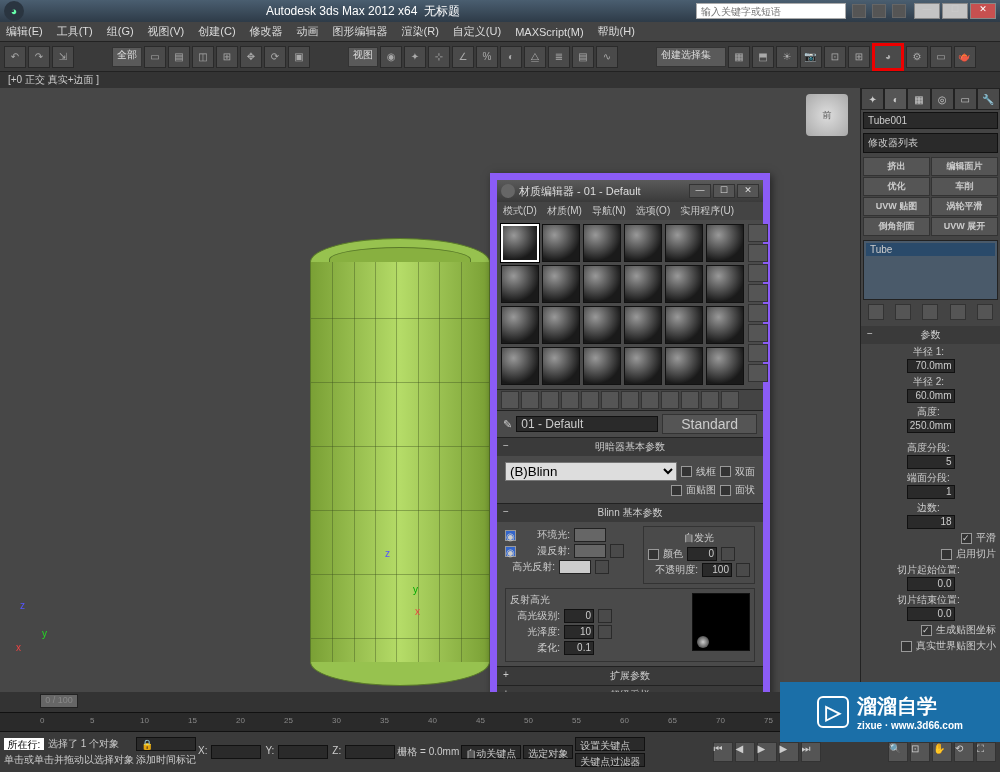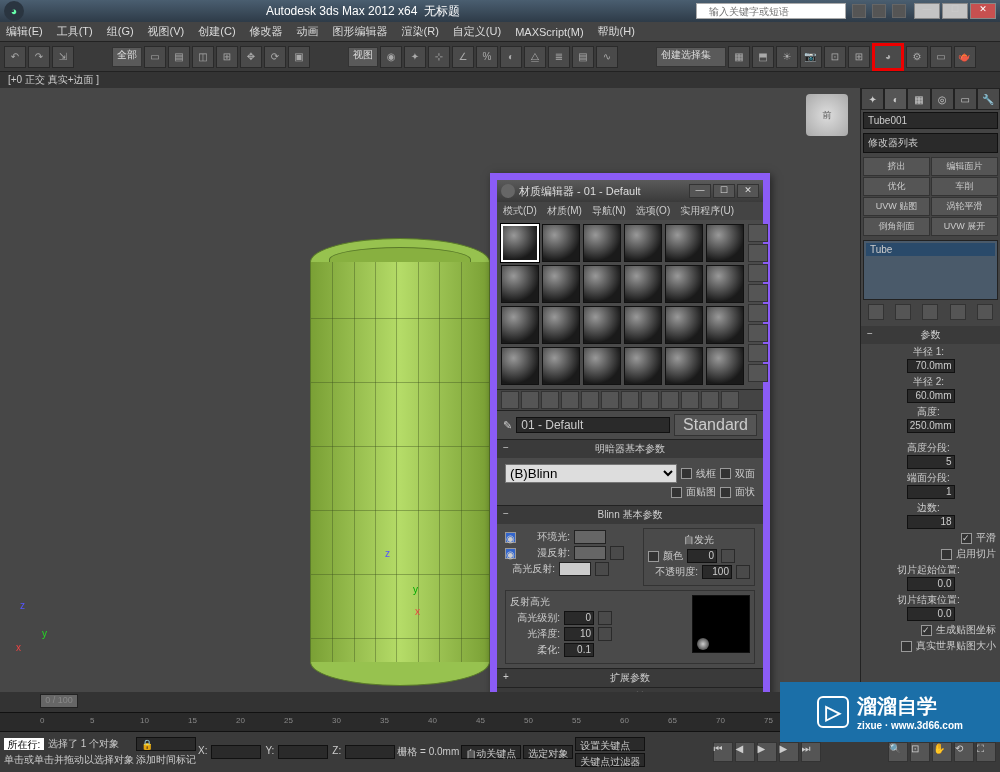--- a/index.html
+++ b/index.html
@@ -6,21 +6,21 @@
 body { width: 1000px; height: 772px; background: #3a3a3a; color: #ccc; font-size: 11px; overflow: hidden; position: relative; }
 .titlebar { height: 22px; background: linear-gradient(#4a5e70, #2e3b48); display: flex; align-items: center; padding: 0 4px; }
 .titlebar .logo { width: 20px; height: 20px; background: #2a3540; border-radius: 50%; margin-right: 6px; display:flex;align-items:center;justify-content:center;color:#6fa;}
 .titlebar .title { flex: 1; text-align: center; color: #fff; font-size: 12px; }
 .titlebar .btns { display: flex; gap: 2px; }
 .titlebar .btn { width: 26px; height: 16px; background: #c4c4c4; border: 1px solid #888; font-size: 9px; text-align: center; }
 .titlebar .btn.close { background: #c75050; color: #fff; }
 .menubar { height: 20px; background: #444; display: flex; align-items: center; padding: 0 6px; gap: 14px; border-bottom:1px solid #222;}
 .menubar span { color: #ddd; cursor: pointer; }
 .searchbox { margin-left: auto; margin-right: 6px; }
-.searchbox input { width: 150px; height: 16px; background: #fff; border: 1px solid #aaa; font-size: 10px; padding: 0 12px; color:#888;}
+.searchbox input { width: 150px; height: 16px; background: #fff; border: 1px solid #aaa; font-size: 10px; padding: 0 4px; color:#888;}
 .topicons { display: flex; gap: 6px; }
 .topicons .ti { width: 14px; height: 14px; background: #555; border: 1px solid #666; }
 .toolbar { height: 30px; background: #3a3a3a; border-bottom: 1px solid #222; display: flex; align-items: center; padding: 0 4px; gap: 2px; }
 .tb-btn { width: 22px; height: 22px; background: #4a4a4a; border: 1px solid #2a2a2a; display:flex;align-items:center;justify-content:center;font-size:10px;color:#aaa;cursor:pointer;}
 .tb-btn.highlight { border: 3px solid #e00; width: 32px; height: 28px; background:#4a4a4a;}
 .tb-drop { background: #5a5a5a; border: 1px solid #333; height: 20px; padding: 0 4px; font-size: 10px; color:#ddd;margin-left:36px;}
 .viewport-header { height: 16px; background: #333; color: #ccc; padding: 0 8px; font-size: 10px; display:flex;align-items:center;}
 .main { display: flex; height: 610px; }
 .viewport { flex: 1; background: #474747; position: relative; }
 .vp-canvas { position: absolute; inset: 0; }
@@ -51,21 +51,21 @@
 .mat-slots { display: flex; padding: 4px; }
 .slots-grid { display: grid; grid-template-columns: repeat(6, 38px); grid-template-rows: repeat(4, 38px); gap: 3px; }
 .slot { background: radial-gradient(circle at 35% 30%, #888, #222 70%); border: 1px solid #111; }
 .slot.active { border: 2px solid #fff; outline:1px solid #000;}
 .slots-side { width: 22px; display: flex; flex-direction: column; gap: 2px; margin-left: 4px; }
 .slots-side .sb { width: 20px; height: 18px; background: #555; border: 1px solid #333; }
 .mat-toolbar { height: 22px; background: #444; display: flex; align-items: center; padding: 0 4px; gap: 2px; border-top:1px solid #222;border-bottom:1px solid #222;}
 .mat-toolbar .mt { width: 18px; height: 18px; background: #555; border: 1px solid #333; }
 .mat-name-row { display: flex; align-items: center; padding: 3px 6px; gap: 4px; }
 .mat-name-row .dd { flex: 1; background: #2a2a2a; border: 1px solid #111; height: 16px; padding: 0 4px; font-size:12px;color:#ccc;}
-.mat-name-row .std { background: #555; border: 1px solid #333; padding: 1px 8px; font-size:16px;}
+.mat-name-row .std { background: #555; border: 1px solid #333; padding: 1px 18px; font-size:14px;}
 .rollout { border-top: 1px solid #222; }
 .rollout-hdr { background: #3a3a3a; padding: 2px 6px; font-size: 10px; text-align: center; color: #ccc; position:relative;cursor:pointer;}
 .rollout-hdr::before { content: "−"; position: absolute; left: 6px; }
 .rollout-hdr.collapsed::before { content: "+"; }
 .rollout-body { padding: 4px 8px; font-size: 10px; background:#4a4a4a;}
 .row { display: flex; align-items: center; gap: 4px; margin: 2px 0; }
 .row label { min-width: 50px; text-align: right; }
 .swatch { width: 32px; height: 14px; background: #666; border: 1px solid #222; }
 .spin { width: 30px; height: 14px; background: #2a2a2a; border: 1px solid #111; color: #ccc; text-align: right; padding: 0 2px; font-size:10px;}
 .chk { width: 11px; height: 11px; border: 1px solid #999; background: #333; display:inline-block;}
@@ -73,21 +73,21 @@
 .highlight-preview { width: 58px; height: 58px; background: #000; border: 1px solid #111; margin-left: auto; position:relative;}
 .highlight-preview::after{content:"";position:absolute;left:4px;top:42px;width:12px;height:12px;background:radial-gradient(#ccc,#222);border-radius:50%;}
 
 .right-panel { width: 140px; background: #444; border-left: 1px solid #222; display: flex; flex-direction: column; }
 .cmd-tabs { display: flex; height: 22px; background: #3a3a3a; }
 .cmd-tabs .ct { flex: 1; border: 1px solid #222; background:#4a4a4a;display:flex;align-items:center;justify-content:center;font-size:10px;}
 .cmd-tabs .ct.active { background: #555; }
 .obj-name { background: #2a2a2a; border: 1px solid #111; margin: 2px; padding: 2px 4px; font-size: 10px; }
 .mod-drop { background: #2a2a2a; border: 1px solid #111; margin: 2px; padding: 2px 4px; font-size: 10px; }
 .mod-btns { display: grid; grid-template-columns: 1fr 1fr; gap: 1px; margin: 2px; }
-.mod-btns .mb { background: #555; border: 1px solid #333; padding: 2px; font-size: 9px; text-align: center; cursor:pointer;}
+.mod-btns .mb { background: #555; border: 1px solid #333; padding: 2px; font-size: 9px; text-align: center; cursor:pointer;font-weight:bold;}
 .mod-stack { background: #4a5a6a; border: 1px solid #222; margin: 2px; height: 60px; padding: 2px; font-size: 10px; }
 .mod-stack-btns { display:flex; gap:2px; margin:2px; justify-content:space-around;}
 .mod-stack-btns .msb{width:16px;height:16px;background:#555;border:1px solid #333;}
 .params-hdr { background: #3a3a3a; text-align: center; font-size: 10px; padding: 2px; margin-top:4px;position:relative;}
 .params-hdr::before{content:"−";position:absolute;left:6px;}
 .param-row { display: flex; align-items: center; padding: 1px 4px; font-size: 10px; flex-direction: column; }
 .param-row label { flex: 1; text-align: right; margin-right: 4px; }
 .param-row .spin { width: 48px; }
 .param-chk { display: flex; align-items: center; padding: 1px 4px; font-size: 10px; gap:4px; justify-content:flex-end;}
 

